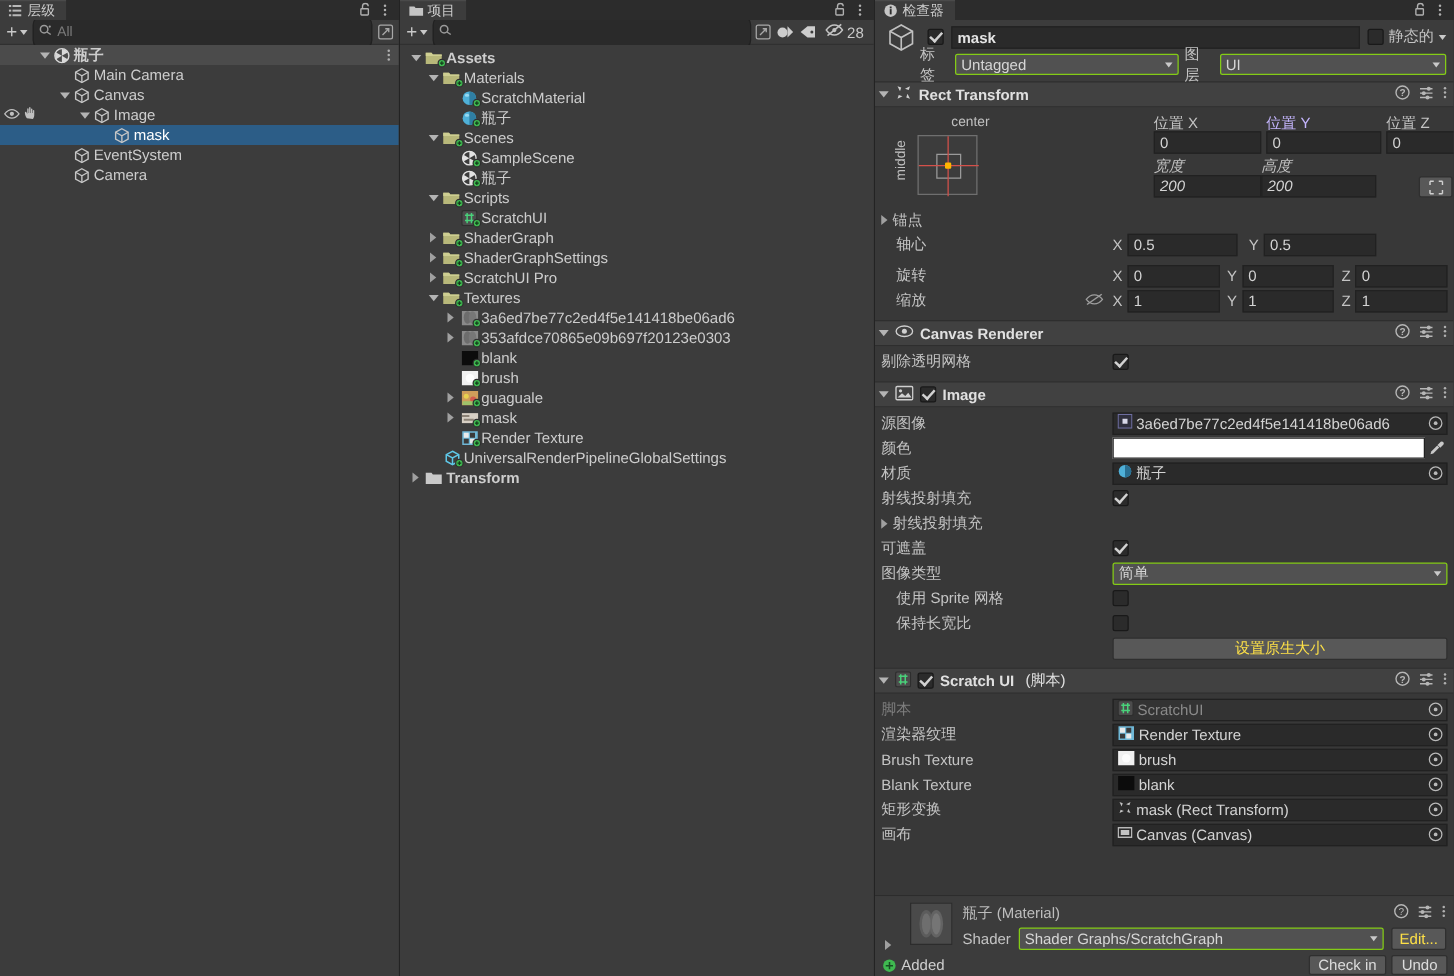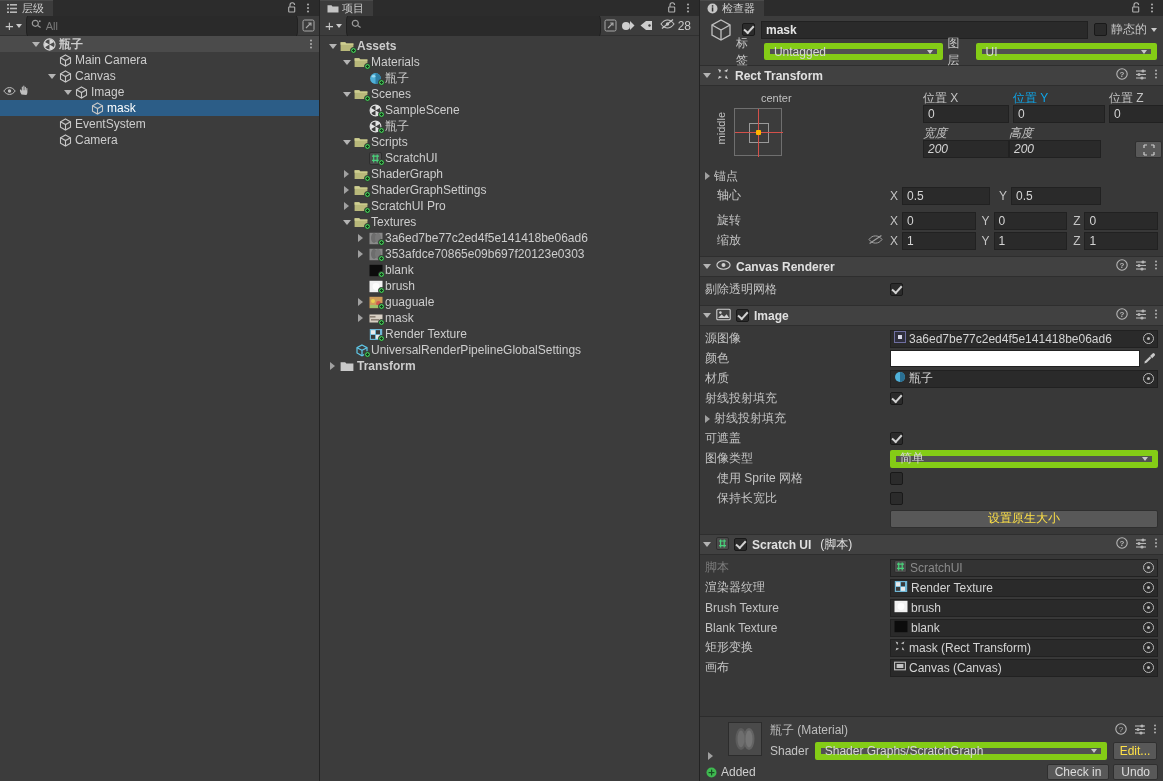--- a/index.html
+++ b/index.html
@@ -102,21 +102,21 @@
   }
   .namefield {
     flex: 1; height: 18px; background: #2a2a2a; border: 1px solid #212121;
     display: flex; align-items: center; padding: 0 4px; font-weight: bold; color: #e4e4e4; font-size: 12px;
   }
   .oh-static { display: flex; align-items: center; gap: 4px; }
   .oh-static .lb { font-size: 12px; color: #c4c4c4; }
   .oh-row2 { display: flex; align-items: center; gap: 5px; margin-top: 4px; height: 17px; padding-left: 30px;}
   .minilabel { font-size: 12px; color: #c4c4c4; }
   .dropdown {
-    height: 17px; background: #515151; border: 6px solid #84cc16; border-radius: 2px;
+    height: 17px; background: #515151; border: 1px solid #84cc16; border-radius: 2px;
     display: flex; align-items: center; padding: 0 4px; font-size: 12px; color: #d6d6d6;
     justify-content: space-between;
   }
   .dropdown .dv { overflow: hidden; white-space: nowrap; }
 
   .comp-header {
     height: 21px; background: #414141; border-top: 1px solid #2e2e2e; border-bottom: 1px solid #2e2e2e;
     display: flex; align-items: center; gap: 5px; padding: 0 5px 0 3px; font-weight: bold; font-size: 12px; color: #e0e0e0;
   }
   .comp-header .hright { margin-left: auto; display: flex; align-items: center; gap: 7px; }
@@ -431,20 +431,33 @@
           <span style="width: 34px; flex: 0 0 34px;"></span>
           <span class="twisty"></span>
           <span class="aicon">
             <svg width="14" height="13" viewBox="0 0 14 13">
               <circle cx="6.5" cy="6.5" r="5.4" fill="#4fb0d8"></circle>
               <path d="M6.5 1.1a5.4 5.4 0 0 1 0 10.8z" fill="#2f7ea3"></path>
               <ellipse cx="4.6" cy="4.2" rx="1.8" ry="1.2" fill="#a9e2f6" opacity=".8"></ellipse>
             </svg>
             <span class="vcs-dot"></span>
           </span>
+          <span class="lbl">ScratchMaterial</span>
+        </div>
+        <div class="p-row">
+          <span style="width: 34px; flex: 0 0 34px;"></span>
+          <span class="twisty"></span>
+          <span class="aicon">
+            <svg width="14" height="13" viewBox="0 0 14 13">
+              <circle cx="6.5" cy="6.5" r="5.4" fill="#4fb0d8"></circle>
+              <path d="M6.5 1.1a5.4 5.4 0 0 1 0 10.8z" fill="#2f7ea3"></path>
+              <ellipse cx="4.6" cy="4.2" rx="1.8" ry="1.2" fill="#a9e2f6" opacity=".8"></ellipse>
+            </svg>
+            <span class="vcs-dot"></span>
+          </span>
           <span class="lbl">瓶子</span>
         </div>
         <div class="p-row">
           <span style="width: 20px; flex: 0 0 20px;"></span>
           <span class="twisty">
             <span class="tri-dn"></span>
           </span>
           <span class="aicon">
             <svg width="15" height="13" viewBox="0 0 15 13">
               <path d="M0.6 2.2h4.6l1.1 1.3h7.1v7.6H0.6z" fill="#b8b87a"></path>
@@ -801,21 +814,21 @@
             </div>
           </div>
 
           <div style="flex:1;margin-left:38px;">
             <div style="display:flex;gap:4px;">
               <div style="width:86px;">
                 <div style="font-size:12px;color:#c4c4c4;height:15px;">位置 X</div>
                 <div class="field">0</div>
               </div>
               <div style="width:92px;">
-                <div style="font-size:12px;color:#0ea5e9;height:15px;">位置 Y</div>
+                <div style="font-size:12px;color:#c4b5fd;height:15px;">位置 Y</div>
                 <div class="field">0</div>
               </div>
               <div style="width:92px;">
                 <div style="font-size:12px;color:#c4c4c4;height:15px;">位置 Z</div>
                 <div class="field">0</div>
               </div>
             </div>
             <div style="display:flex;gap:0;margin-top:2px;font-style:italic;">
               <div style="width:86px;">
                 <div style="font-size:12px;color:#c4c4c4;height:15px;">宽度</div>

